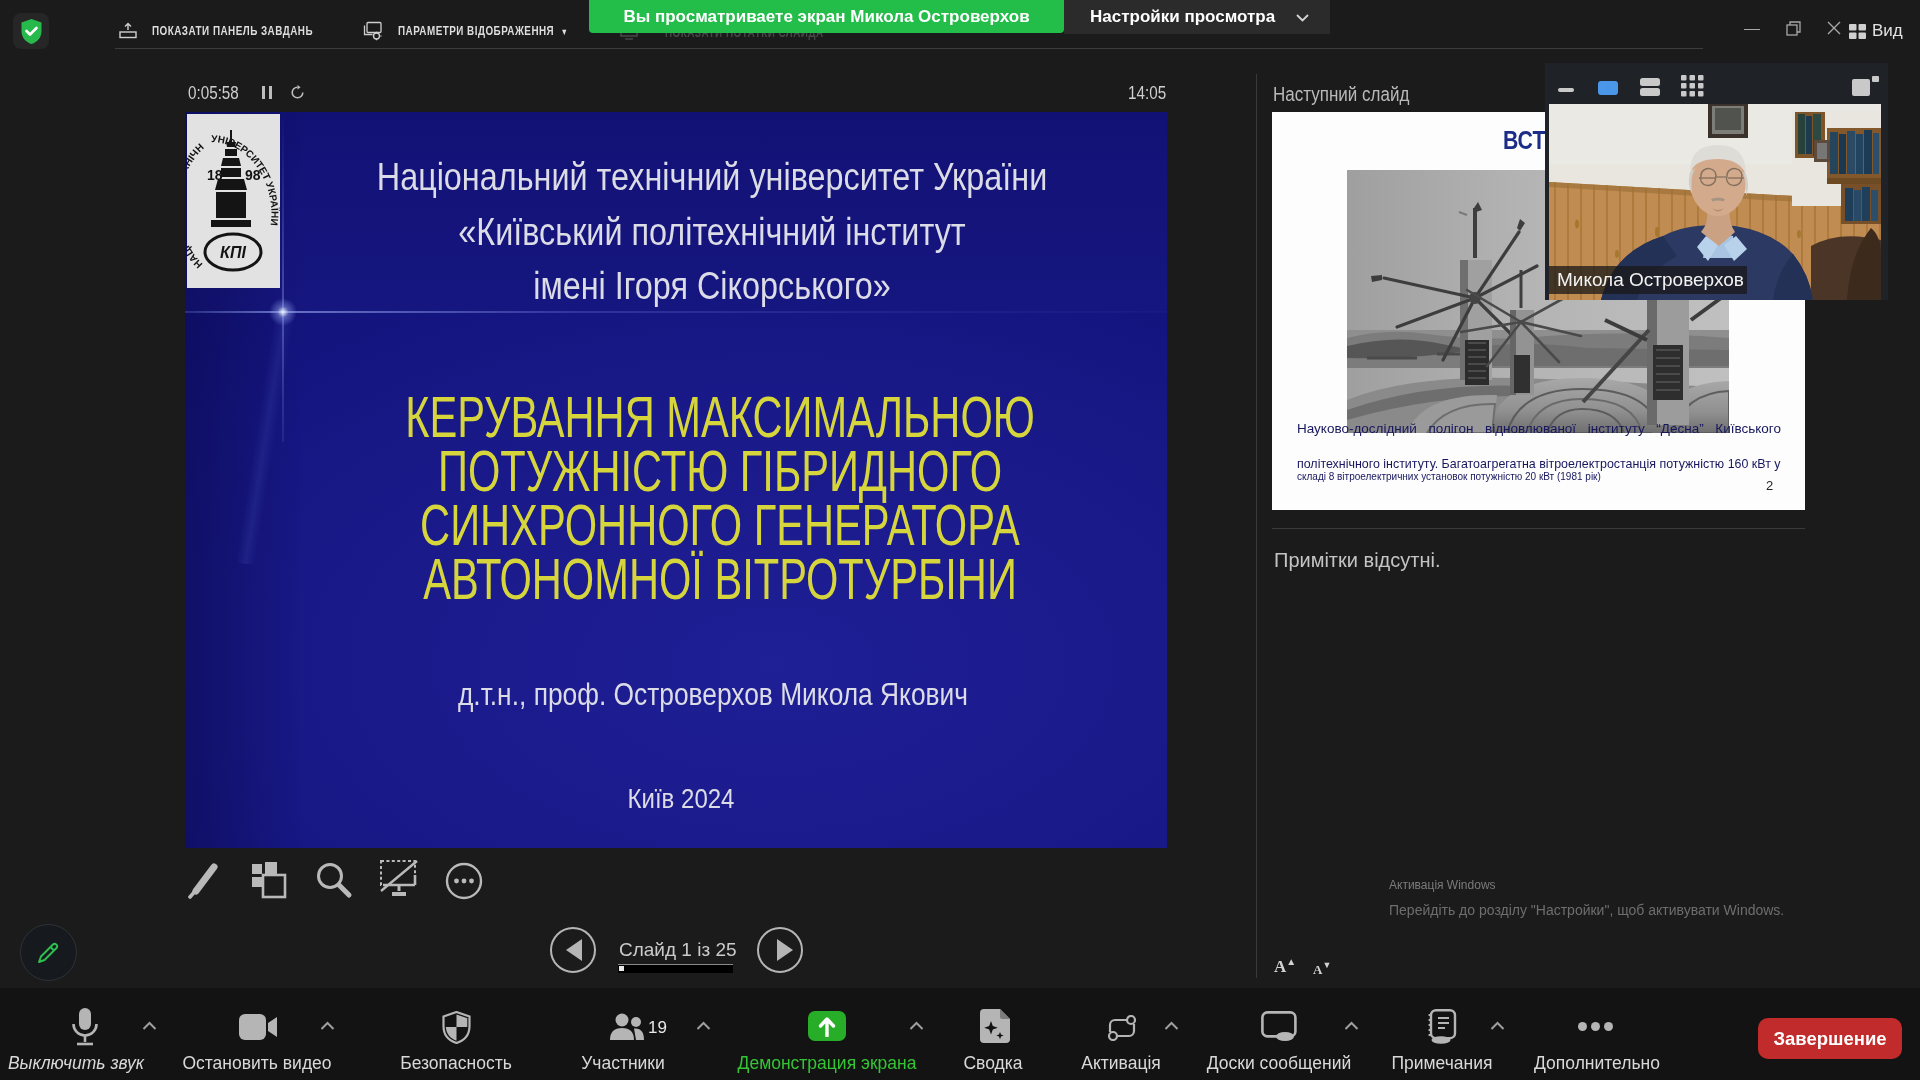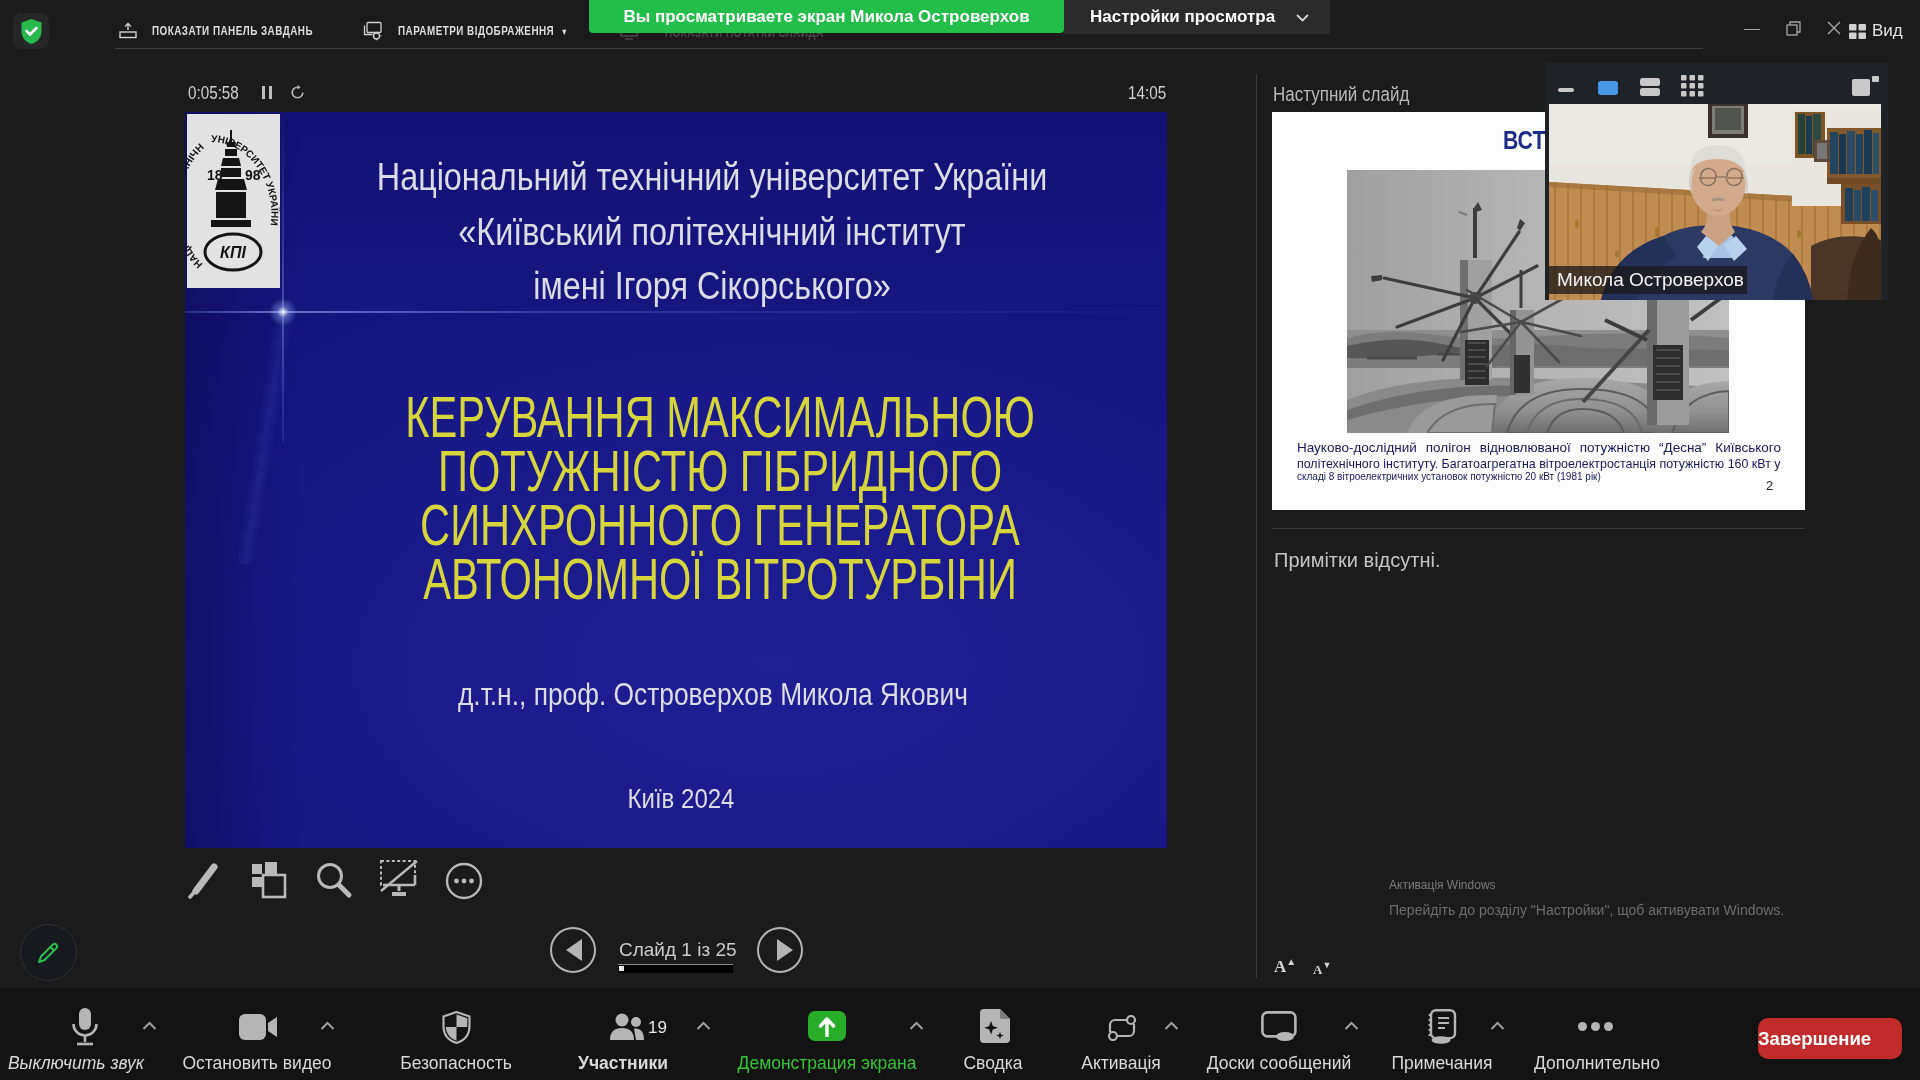--- a/index.html
+++ b/index.html
@@ -246,25 +246,25 @@
         <path d="M309 180 h24 M309 188 h24 M309 196 h24 M309 204 h24 M309 212 h24 M309 220 h24" stroke="#555" stroke-width="1.6"></path>
         <path d="M302 160 L236 232" stroke="#454545" stroke-width="4"></path>
         <path d="M300 170 L258 150" stroke="#3c3c3c" stroke-width="4"></path>
         <path d="M344 150 L374 128" stroke="#3c3c3c" stroke-width="4"></path>
         <path d="M322 128 v-20" stroke="#3c3c3c" stroke-width="3"></path>
       </g>
 
       <path d="M112 42 l8 3 M225 28 l7 2" stroke="#7a7a7a" stroke-width="2"></path>
     </svg>
 
-    <div class="abs" style="left:25px;top:328px;width:484px;color:#17175e;font-size:13.5px;display:flex;justify-content:space-between;white-space:nowrap;align-items:center;">
+    <div class="abs" style="left:25px;top:309px;width:484px;color:#17175e;font-size:13.5px;display:flex;justify-content:space-between;white-space:nowrap;align-items:center;">
         <span>Науково-дослідний</span>
         <span>полігон</span>
         <span>відновлюваної</span>
-        <span>потужністю</span>
+        <span>інституту</span>
         <span>“Десна”</span>
         <span>Київського</span>
       </div>
     <div class="abs" style="left:25px;top:344px;color:#17175e;font-size:13.5px;white-space:nowrap;transform:scaleX(0.921);transform-origin:left;">політехнічного інституту. Багатоагрегатна вітроелектростанція потужністю 160 кВт у</div>
     <div class="abs" style="left:25px;top:359px;width:484px;color:#17175e;font-size:10px;white-space:nowrap;">складі 8 вітроелектричних установок потужністю 20 кВт (1981 рік)</div>
     <div class="abs" style="left:494px;top:366px;color:#222;font-size:13px;">2</div>
   </div>
 
   <div class="abs" style="left:1272px;top:528px;width:533px;height:1px;background:#3a3a3a;"></div>
   <div class="abs" style="left:1274px;top:549px;font-size:20px;color:#c4c4c4;">Примітки відсутні.</div>
@@ -422,21 +422,21 @@
   </svg>
   <div class="abs lbl" style="left:456px;top:1053px;transform:translateX(-50%);">Безопасность</div>
 
   <svg class="abs" style="left:609px;top:1013px" width="36" height="28" viewBox="0 0 36 28">
     <circle cx="13" cy="7" r="6.5" fill="#b5b5b5"></circle>
     <path d="M1 27 q0 -12 12 -12 q12 0 12 12 Z" fill="#b5b5b5"></path>
     <circle cx="27" cy="9" r="5" fill="#b5b5b5"></circle>
     <path d="M25 15.5 q10 -1 10 11.5 h-8" fill="#b5b5b5"></path>
   </svg>
   <div class="abs" style="left:648px;top:1018px;font-size:17px;color:#e8e8e8;">19</div>
-  <div class="abs lbl" style="left:623px;top:1053px;transform:translateX(-50%);font-weight:bold;">Участники</div>
+  <div class="abs lbl" style="left:623px;top:1053px;transform:translateX(-50%);">Участники</div>
   <svg class="abs" style="left:696px;top:1020px" width="15" height="12" viewBox="0 0 15 12" fill="none" stroke="#9f9f9f" stroke-width="2">
       <path d="M1.5 9 L7.5 3 L13.5 9"></path>
     </svg>
 
   <div class="abs" style="left:808px;top:1011px;width:38px;height:30px;background:#28ad28;border-radius:7px;"></div>
   <svg class="abs" style="left:818px;top:1015px" width="18" height="22" viewBox="0 0 18 22">
     <path d="M9 21 V6 M2.5 11 L9 4 L15.5 11" fill="none" stroke="#fff" stroke-width="3.4" stroke-linecap="round" stroke-linejoin="round"></path>
   </svg>
   <div class="abs lbl" style="left:827px;top:1053px;transform:translateX(-50%);color:#35c435;">Демонстрация экрана</div>
   <svg class="abs" style="left:909px;top:1020px" width="15" height="12" viewBox="0 0 15 12" fill="none" stroke="#9f9f9f" stroke-width="2">
@@ -480,15 +480,15 @@
   <div class="abs lbl" style="left:1442px;top:1053px;transform:translateX(-50%);">Примечания</div>
   <svg class="abs" style="left:1490px;top:1020px" width="15" height="12" viewBox="0 0 15 12" fill="none" stroke="#9f9f9f" stroke-width="2">
       <path d="M1.5 9 L7.5 3 L13.5 9"></path>
     </svg>
 
   <div class="abs" style="left:1578px;top:1022px;width:9px;height:9px;border-radius:50%;background:#b5b5b5;"></div>
   <div class="abs" style="left:1591px;top:1022px;width:9px;height:9px;border-radius:50%;background:#b5b5b5;"></div>
   <div class="abs" style="left:1604px;top:1022px;width:9px;height:9px;border-radius:50%;background:#b5b5b5;"></div>
   <div class="abs lbl" style="left:1597px;top:1053px;transform:translateX(-50%);text-align:center;">Дополнительно</div>
 
-  <div class="abs" style="left:1758px;top:1018px;width:144px;height:41px;background:#c22b2b;border-radius:10px;text-align:left;line-height:41px;color:#fff;font-size:18.5px;font-weight:bold;">Завершение</div>
+  <div class="abs" style="left:1758px;top:1018px;width:144px;height:41px;background:#c22b2b;border-radius:10px;text-align:center;line-height:41px;color:#fff;font-size:18.5px;font-weight:bold;">Завершение</div>
 
 </div>
 
 </body></html>

